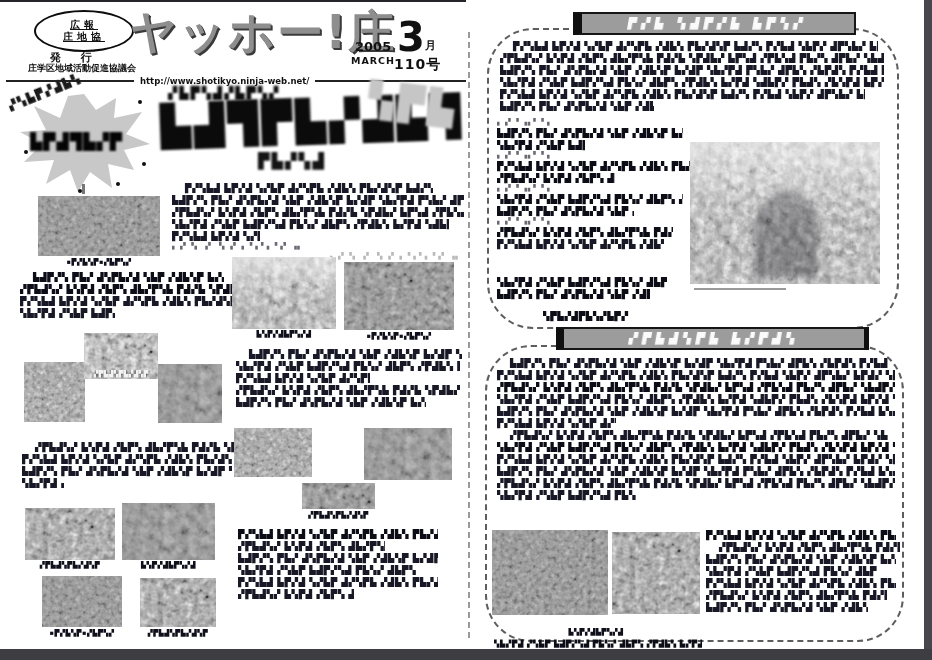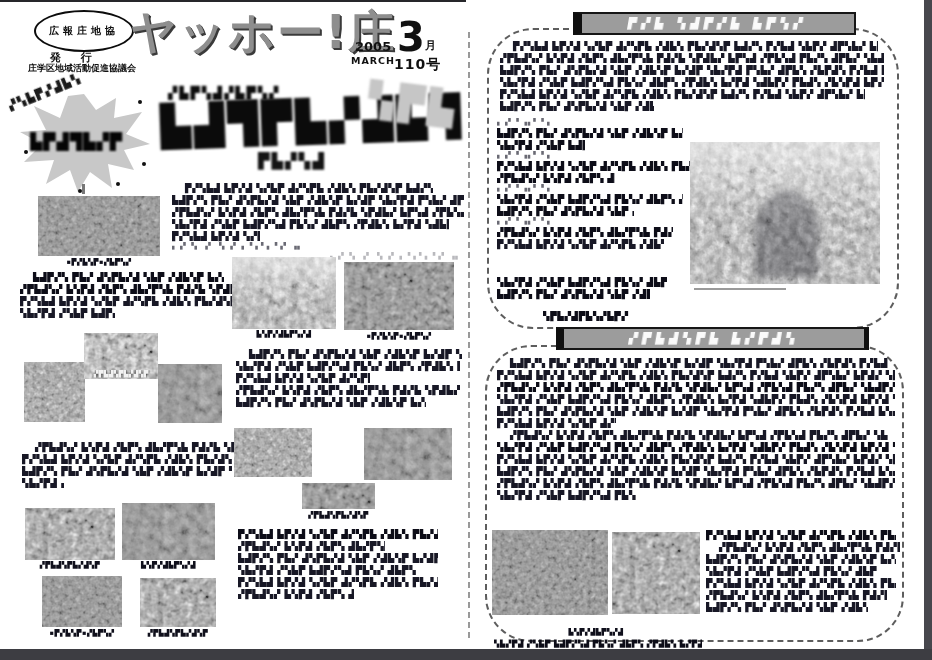--- a/index.html
+++ b/index.html
@@ -5,22 +5,22 @@
   html,body{margin:0;padding:0;}
   body{width:932px;height:660px;position:relative;overflow:hidden;background:#ffffff;
        font-family:"DejaVu Sans","Liberation Sans",sans-serif;}
   .abs{position:absolute;}
   
   .scan-top{left:0;top:0;width:466px;height:2px;background:#26262a;}
   .scan-right{left:924px;top:0;width:8px;height:660px;background:#47474d;}
   .scan-bottom{left:0;top:649px;width:932px;height:11px;background:#3d3d42;}
   
   .badge{left:34px;top:10px;width:96px;height:38px;border:2px solid #0c0c0c;border-radius:50%;
-         display:flex;flex-direction:row;align-items:center;justify-content:center;
-         font-size:10px;font-weight:700;letter-spacing:4px;line-height:12px;color:#111;}
+         display:flex;flex-direction:column;align-items:center;justify-content:center;
+         font-size:10px;font-weight:700;letter-spacing:4px;line-height:12px;color:#111;text-decoration:underline;}
   .publabel{left:50px;top:50px;font-size:11px;font-weight:700;letter-spacing:8px;color:#111;text-align:center;}
   .puborg{left:4px;top:62px;width:156px;text-align:center;font-size:9px;font-weight:700;color:#111;}
   .nl-title{left:130px;top:2px;font-size:46px;font-weight:700;color:#8e8e8e;letter-spacing:2px;
             text-shadow:2px 2px 0 #3a3a3a,1px 1px 0 #555;filter:blur(0.4px);white-space:nowrap;}
   .year{left:355px;top:39px;font-size:13px;font-weight:800;color:#111;}
   .march{left:351px;top:55px;font-size:9.5px;font-weight:800;color:#111;letter-spacing:1px;}
   .mnum{left:397px;top:14px;font-size:40px;font-weight:800;color:#111;}
   .msuf{left:425px;top:38px;font-size:11px;font-weight:700;color:#111;}
   .issue{left:394px;top:56px;font-size:14px;font-weight:800;color:#111;letter-spacing:1px;}
   .hrule{left:6px;top:76px;width:460px;display:flex;align-items:center;}
@@ -119,20 +119,25 @@
     <span>庄地協</span>
   </div>
   <div class="abs publabel">発 行</div>
   <div class="abs puborg">庄学区地域活動促進協議会</div>
   <div class="abs nl-title">ヤッホー!庄</div>
   <div class="abs year">2005</div>
   <div class="abs march">MARCH</div>
   <div class="abs mnum">3</div>
   <div class="abs msuf">月</div>
   <div class="abs issue">110号</div>
+  <div class="abs hrule">
+    <span class="seg a"></span>
+    <span class="url">http://www.shotikyo.ninja-web.net/</span>
+    <span class="seg b"></span>
+  </div>
 
   <div class="abs hand">▞▚▙▛▞▟▙▚</div>
   <div class="abs burst-wrap">
     <svg viewBox="0 0 130 102" width="130" height="102">
       <polygon fill="#c8c8c8" points="64,2 76,18 96,6 94,26 122,20 106,42 130,52 104,58 114,78 88,72 92,96 70,80 58,100 50,78 26,92 34,68 4,70 22,52 0,40 26,38 14,14 40,26 48,4"></polygon>
       <circle cx="10" cy="8" r="2" fill="#111"></circle>
         <circle cx="120" cy="10" r="2" fill="#111"></circle>
       <circle cx="6" cy="60" r="2" fill="#111"></circle>
         <circle cx="124" cy="72" r="2" fill="#111"></circle>
       <circle cx="60" cy="99" r="2" fill="#111"></circle>

